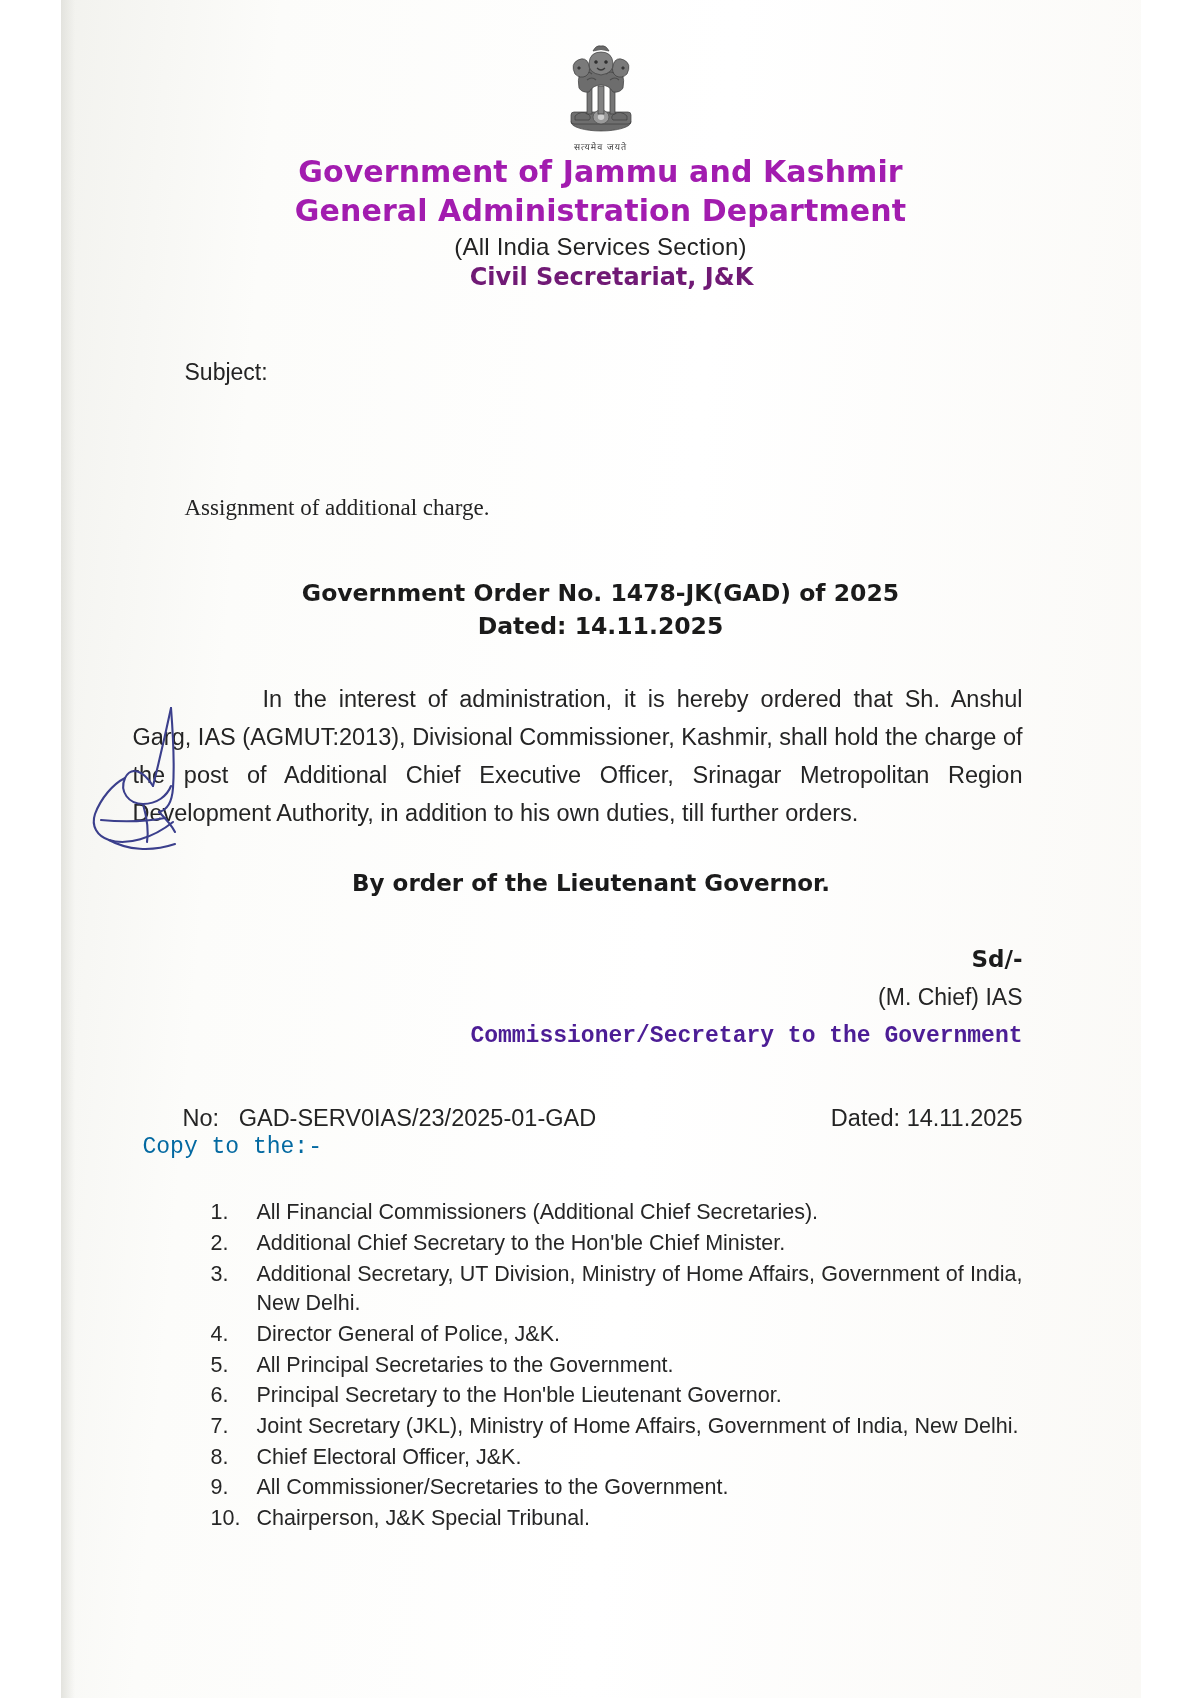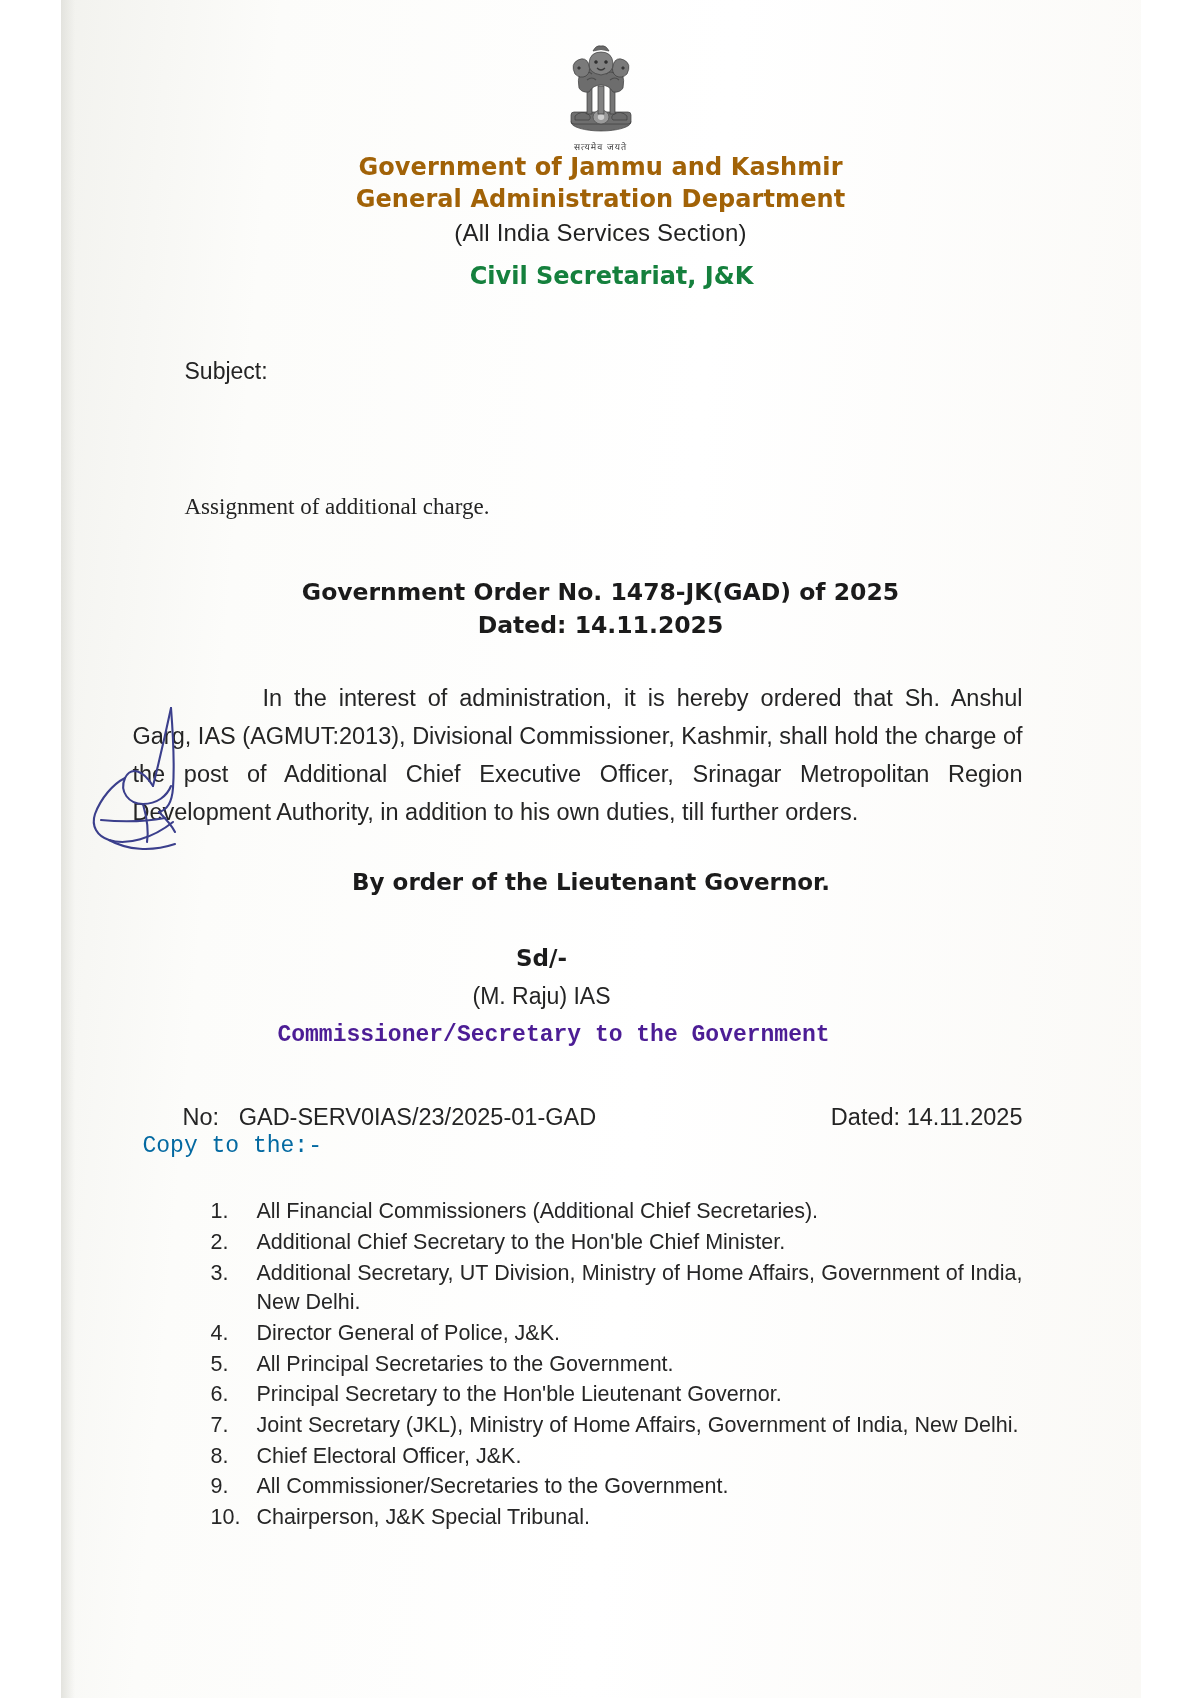--- a/index.html
+++ b/index.html
@@ -59,38 +59,38 @@
   }
 
   
   .hdr {
     text-align: center;
     line-height: 1.24;
   }
   .hdr-1, .hdr-2 {
     font-family: "DejaVu Sans", sans-serif;
     font-weight: bold;
-    font-size: 24px;
+    font-size: 30px;
     letter-spacing: 0.1px;
-    color: #a16207;
+    color: #a21caf;
   }
   .hdr-2 { margin-top: 2px; }
   .hdr-3 {
     font-family: "Liberation Sans", sans-serif;
     font-size: 24px;
     color: #222;
     margin-top: 3px;
     letter-spacing: 0.2px;
   }
   .hdr-4 {
     font-family: "DejaVu Sans", sans-serif;
     font-weight: bold;
     font-size: 24px;
-    color: #15803d;
-    margin-top: 15px;
+    color: #701a75;
+    margin-top: 1px;
     padding-left: 22px;
   }
 
   
   .subject-row {
     display: flex;
     margin-top: 66px;
     padding-left: 124px;
     font-family: "Liberation Sans", sans-serif;
     font-size: 23px;
@@ -134,21 +134,21 @@
     font-family: "DejaVu Sans", sans-serif;
     font-weight: bold;
     font-size: 23px;
     color: #1b1b1b;
   }
 
   
   .sig-block {
     margin-top: 46px;
     padding-right: 118px;
-    text-align: center;
+    text-align: right;
     line-height: 1.5;
   }
   .sig-sd {
     font-family: "DejaVu Sans", sans-serif;
     font-weight: bold;
     font-size: 23px;
     color: #1b1b1b;
   }
   .sig-name {
     font-family: "Liberation Sans", sans-serif;
@@ -284,21 +284,21 @@
       <div>Government Order No. 1478-JK(GAD) of 2025</div>
       <div>Dated: 14.11.2025</div>
     </div>
 
     <div class="body-para">In the interest of administration, it is hereby ordered that Sh. Anshul Garg, IAS (AGMUT:2013), Divisional Commissioner, Kashmir, shall hold the charge of the post of Additional Chief Executive Officer, Srinagar Metropolitan Region Development Authority, in addition to his own duties, till further orders.</div>
 
     <div class="byorder">By order of the Lieutenant Governor.</div>
 
     <div class="sig-block">
       <div class="sig-sd">Sd/-</div>
-      <div class="sig-name">(M. Raju) IAS</div>
+      <div class="sig-name">(M. Chief) IAS</div>
       <div class="sig-desig">Commissioner/Secretary to the Government</div>
     </div>
 
     <div class="ref-row">
       <div class="ref-no">
         <span>No:</span>
         &nbsp;
         <span>GAD-SERV0IAS/23/2025-01-GAD</span>
       </div>
       <div class="ref-date">Dated: 14.11.2025</div>

